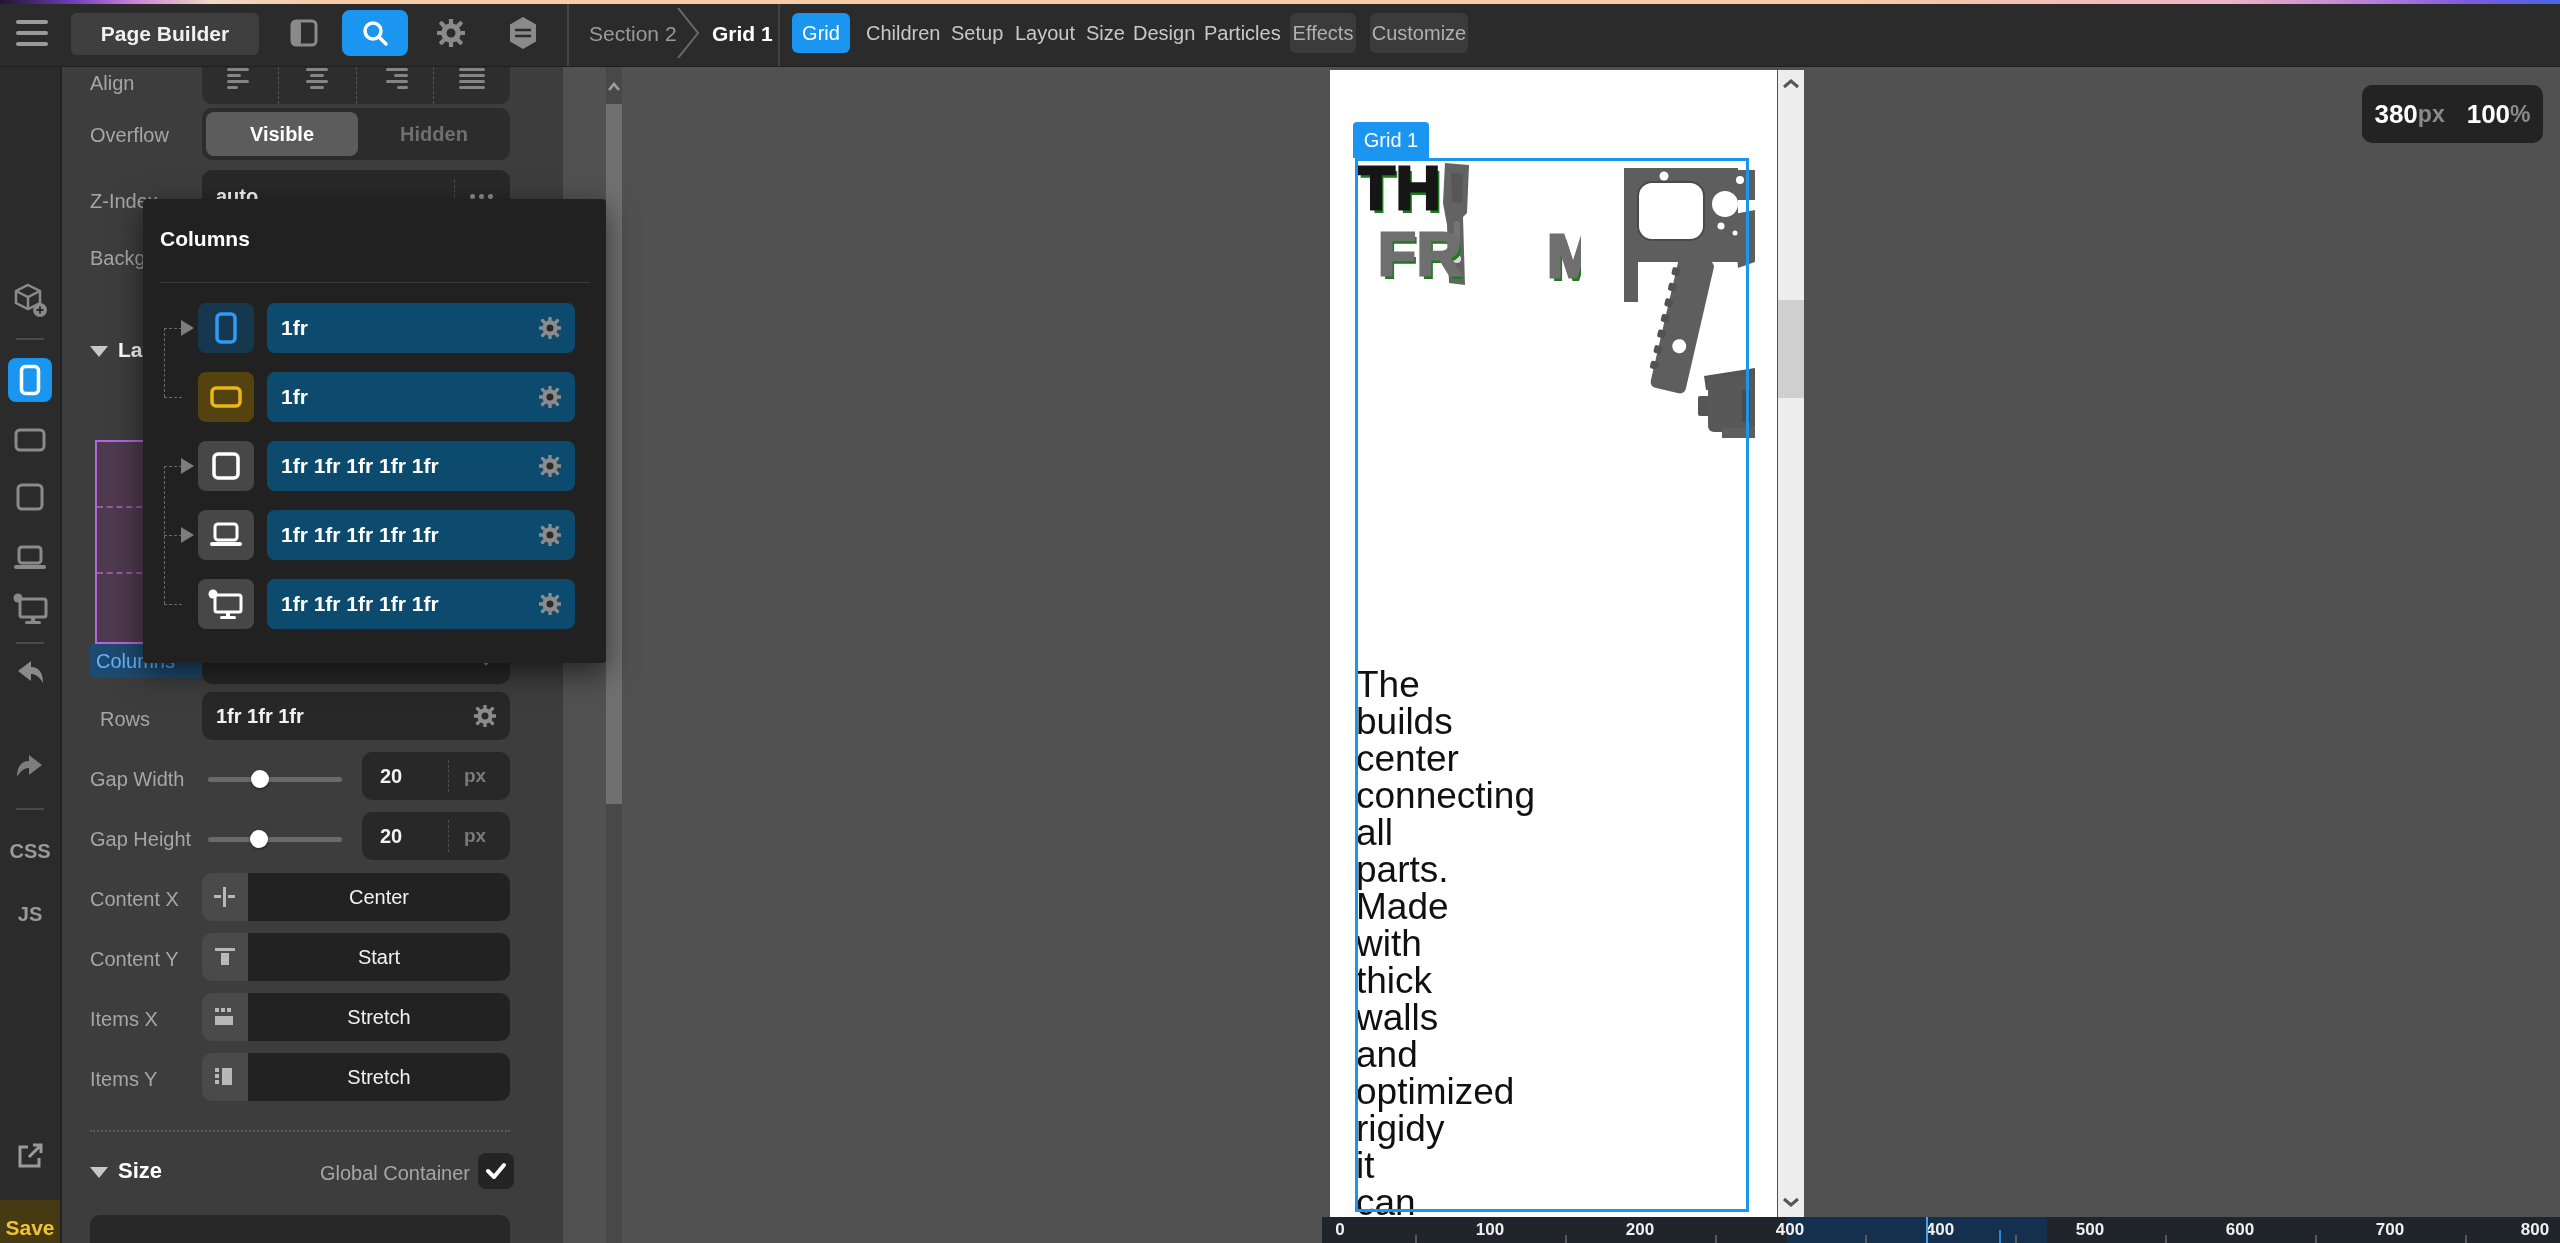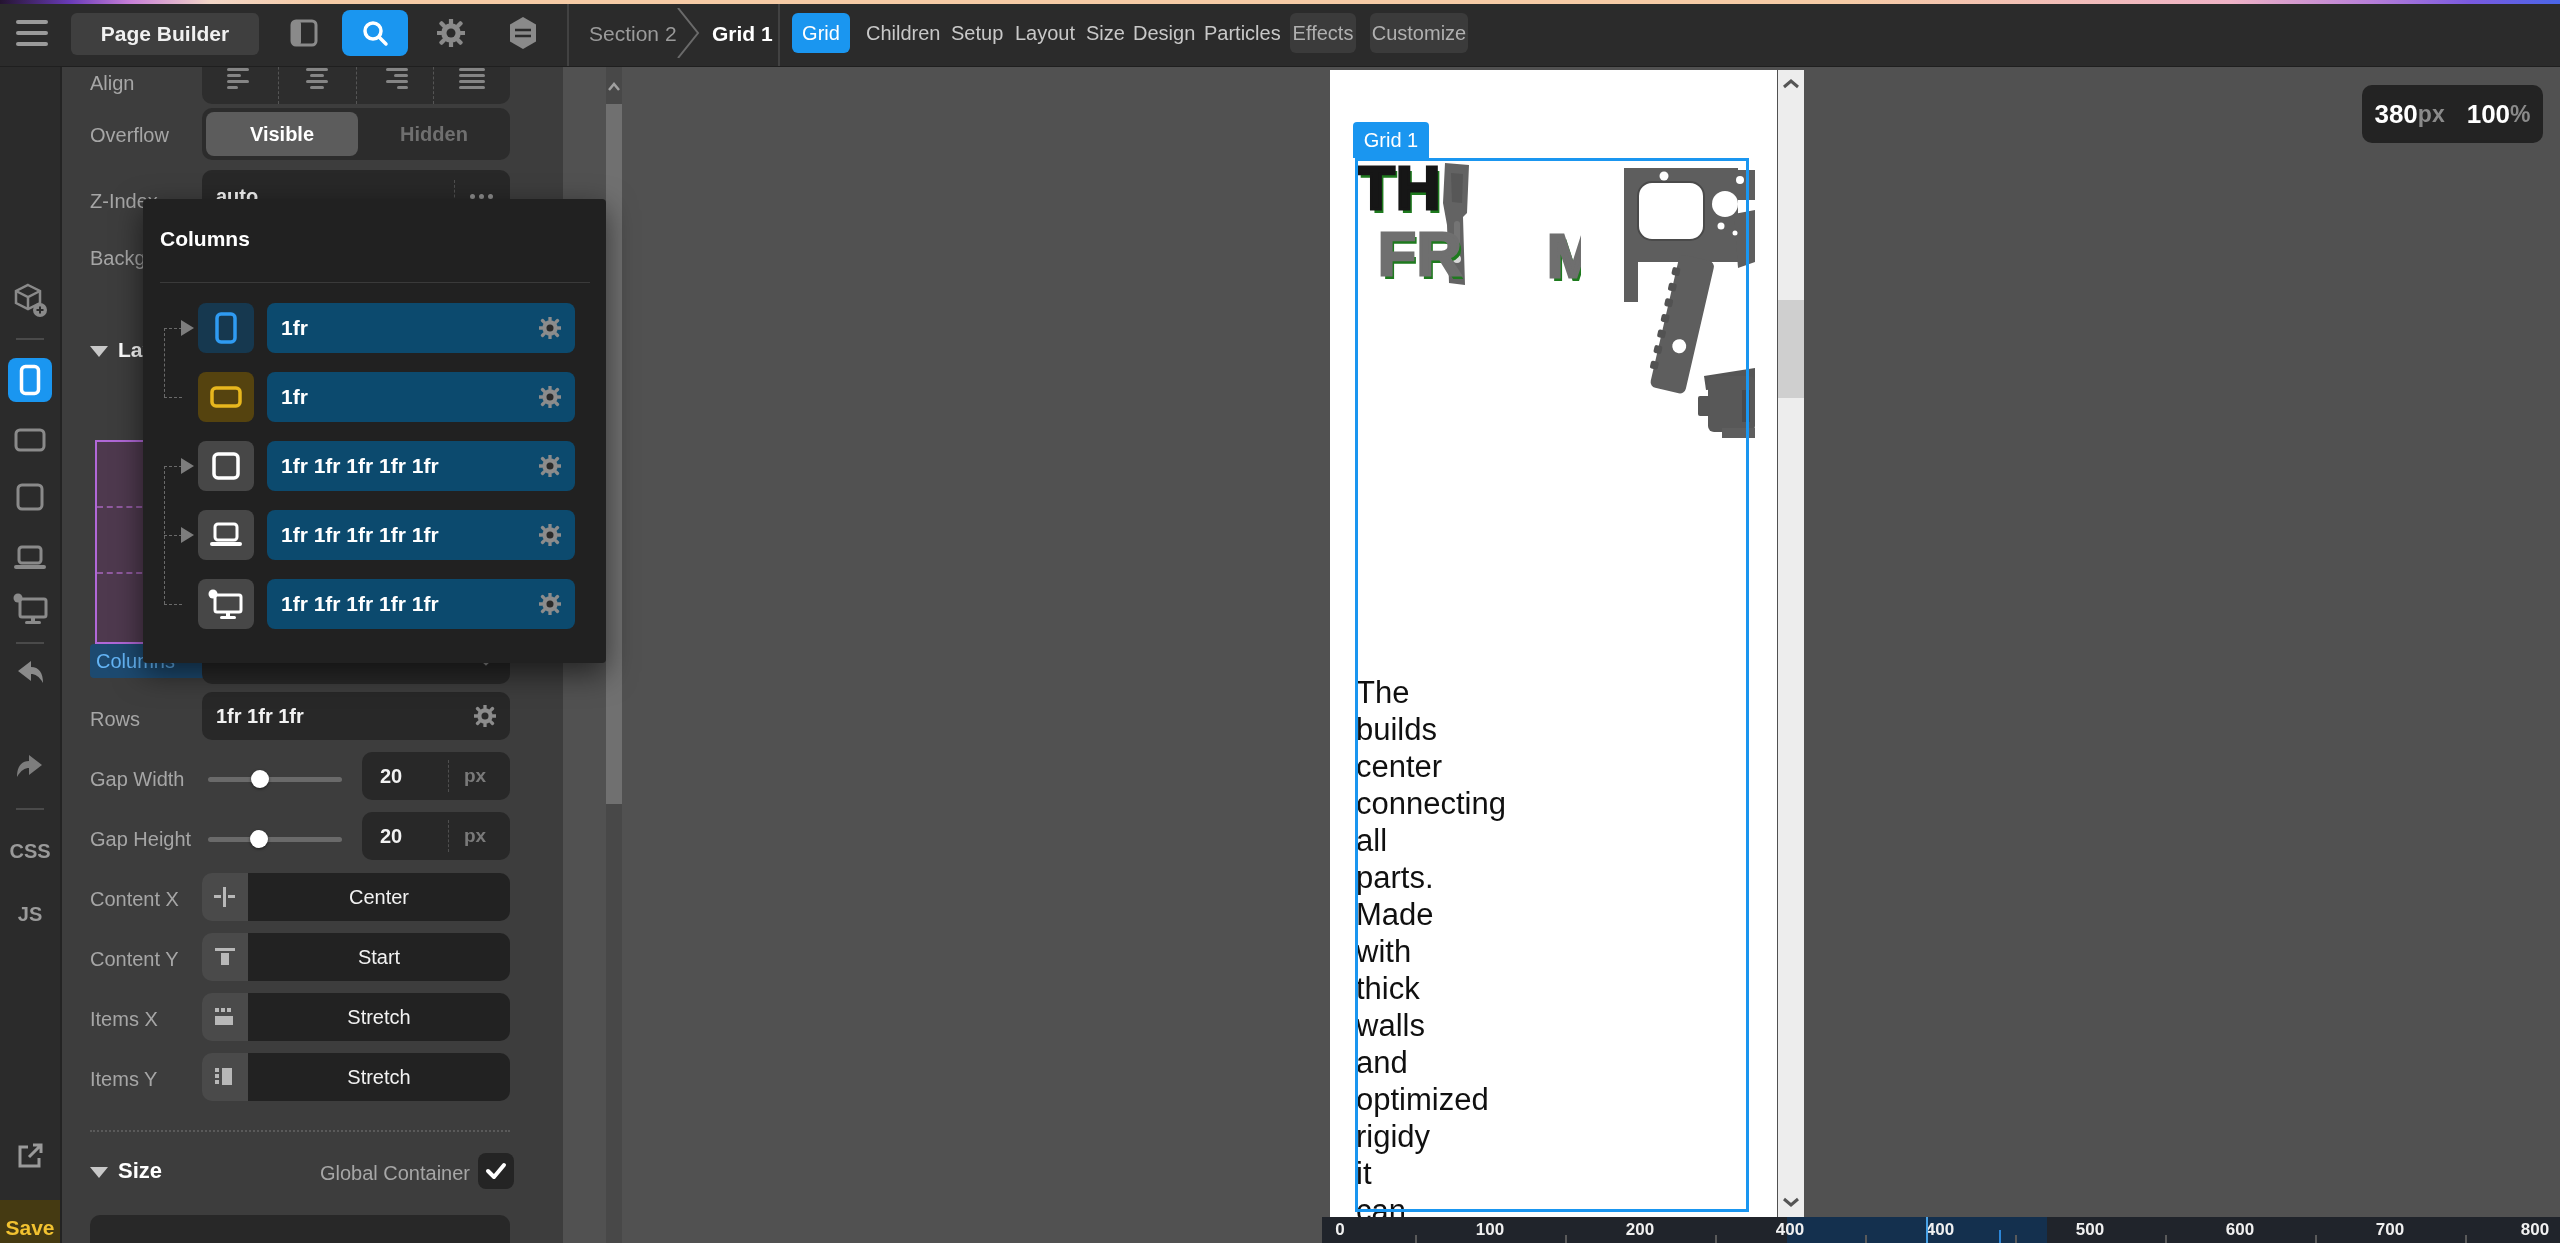--- a/index.html
+++ b/index.html
@@ -89,21 +89,21 @@
   
   #workspace{position:absolute;left:563px;top:66px;width:1997px;height:1177px;background:#515151;z-index:1;}
   #page{position:absolute;left:1330px;top:70px;width:447px;height:1147px;background:#fff;overflow:hidden;z-index:2;}
   #grid-border{position:absolute;left:25px;top:88px;width:394px;height:1054px;
                border:3px solid #1a96f0;box-sizing:border-box;z-index:10;}
   #grid-badge{position:absolute;left:23px;top:52px;width:76px;height:36px;background:#1a96f0;
               border-radius:4px 4px 0 0;color:#fff;font-size:20px;text-align:center;line-height:36px;z-index:11;}
   .headline{position:absolute;font-weight:900;font-size:62px;letter-spacing:1px;
             -webkit-text-stroke:3px currentColor;text-shadow:3px 4px 0 #1e7a1e;z-index:4;}
   #body-text{position:absolute;left:26px;top:596px;width:330px;height:551px;overflow:hidden;
-             font-size:31px;line-height:37px;color:#101010;white-space:pre-line;z-index:4;margin-top:8px;}
+             font-size:37px;line-height:37px;color:#101010;white-space:pre-line;z-index:4;}
   #cscroll{position:absolute;left:1778px;top:70px;width:26px;height:1147px;background:#ededed;z-index:3;}
   #cscroll .thumb{position:absolute;left:0;top:230px;width:26px;height:98px;background:#cfcfcf;}
   
   #ruler{position:absolute;left:1322px;top:1217px;width:1238px;height:26px;background:#20242b;z-index:6;}
   #ruler .hl{position:absolute;left:465px;top:0;width:260px;height:26px;background:#14304e;}
   #ruler .num{position:absolute;top:0;width:60px;text-align:center;color:#f0f0f0;
               font-weight:bold;font-size:17px;line-height:26px;}
   #ruler .mtick{position:absolute;bottom:0;width:2px;height:8px;background:#5a5a5a;}
   #ruler .bline{position:absolute;top:0;width:2px;height:26px;background:#4aa3e8;}
   #ruler .bline2{position:absolute;top:13px;width:2px;height:13px;background:#2c86d8;}
@@ -312,21 +312,21 @@
         <i class="dash" style="top:130px"></i>
     </div>
 
     <div id="col-highlight" style="left:30px">Columns</div>
     <div class="rowbox" style="left:142px;top:640px;width:308px;height:44px">
       <svg style="position:absolute;right:16px;top:16px" width="16" height="10" viewBox="0 0 16 10">
         <polyline points="2,2 8,8 14,2" fill="none" stroke="#8a8a8a" stroke-width="2.5"></polyline>
         </svg>
     </div>
 
-    <span class="plabel" style="left:30px;top:708px">Rows</span>
+    <span class="plabel" style="left:40px;top:708px">Rows</span>
     <div class="rowbox" style="left:142px;top:692px;width:308px;height:48px">
       <span class="val" style="position:absolute;left:14px;line-height:48px">1fr 1fr 1fr</span>
       <svg class="gear" style="right:14px;top:13px" viewBox="0 0 20 20">
           <use href="#gear-def"></use>
         </svg>
     </div>
 
     <span class="plabel" style="left:30px;top:768px">Gap Width</span>
     <div class="slider-track" style="left:148px;top:777px;width:134px"></div>
     <div class="slider-thumb" style="left:191px;top:770px"></div>

